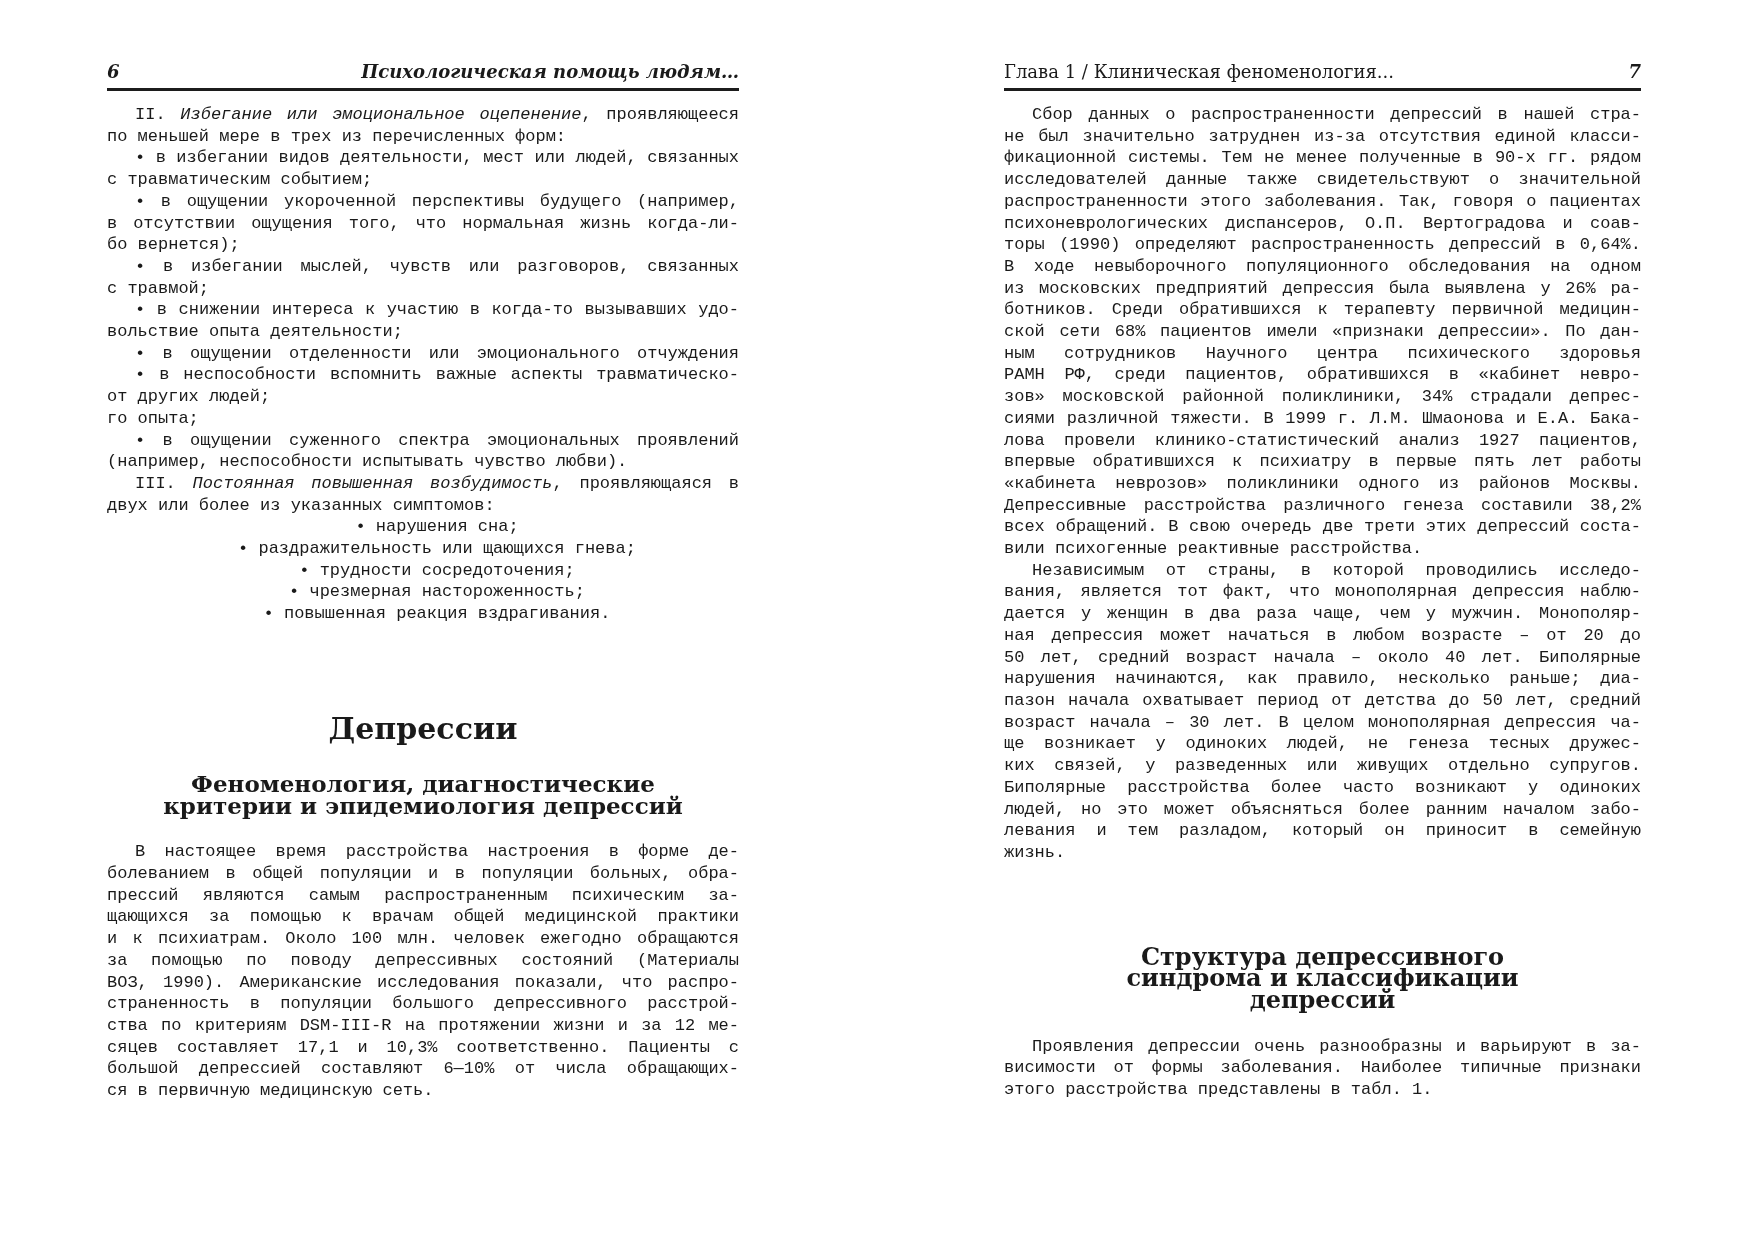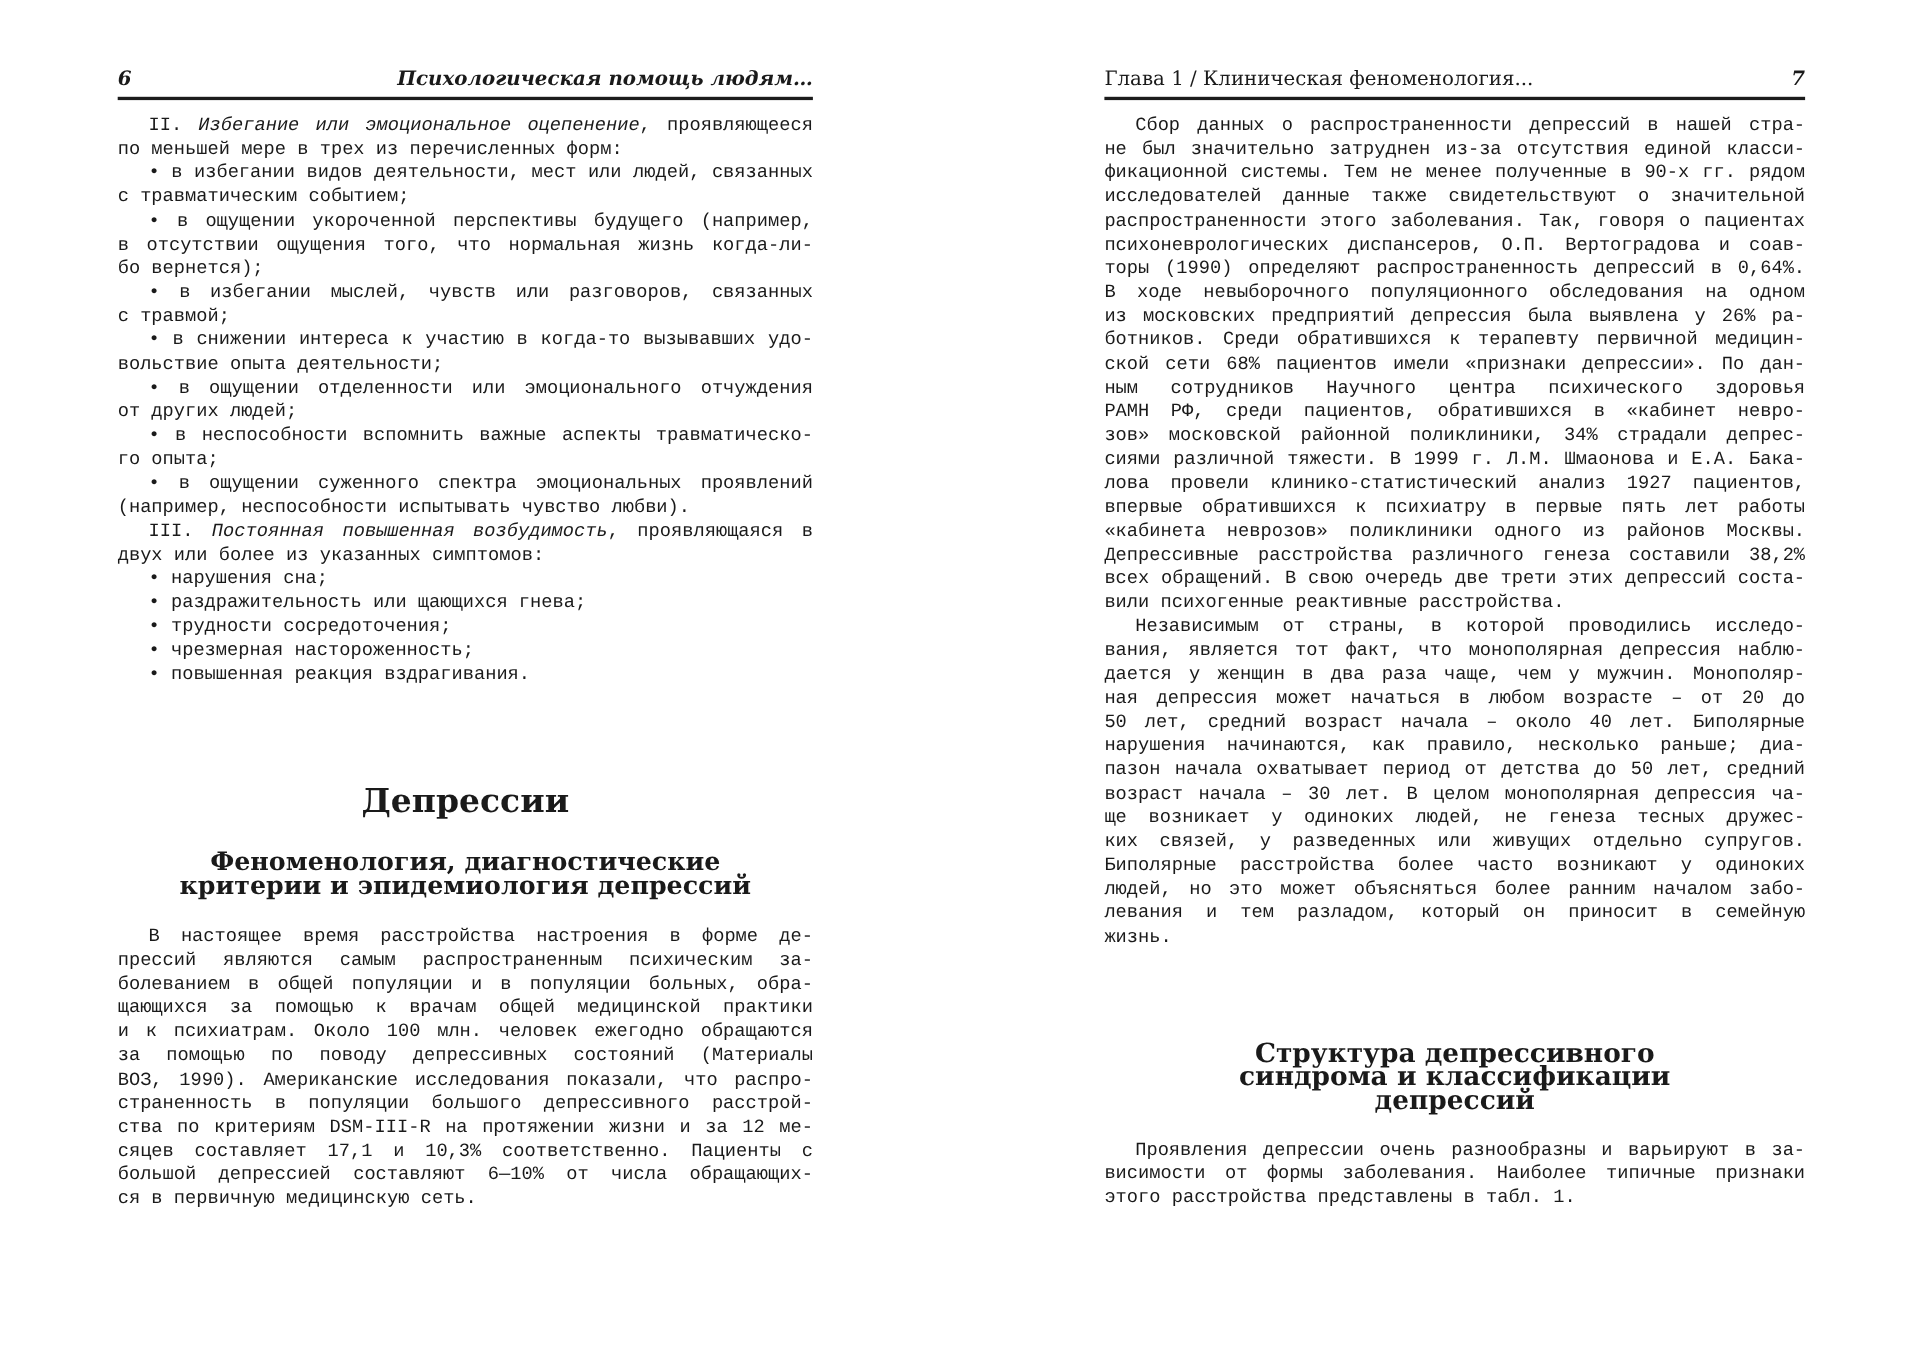--- a/index.html
+++ b/index.html
@@ -21,21 +21,21 @@
     padding-bottom:4px;
     border-bottom:3.5px solid #1c1c1c;
   }
   .runhead .pgnum{font-weight:bold;font-style:italic;}
   .page-left .runtitle{font-weight:bold;font-style:italic;}
   .page-right .runtitle{font-weight:normal;font-style:normal;}
 
   .body-text{margin-top:13px;font-size:17px;font-family:Liberation Mono, monospace;}
   .line{line-height:21.7px;white-space:nowrap;}
   .line.just{white-space:normal;text-align:justify;text-align-last:justify;}
-  .line.ind{padding-left:28px;}
+  .line.ind{padding-left:28px;text-align:center;}
   .line.ind.just{padding-left:0;text-indent:28px;}
   .it{font-style:italic;}
 
   .h1{
     text-align:center;font-weight:bold;font-size:30px;line-height:36px;
     margin-top:86px;
   }
   .h2{
     text-align:center;font-weight:bold;font-size:23px;line-height:26px;
     margin-top:26px;
@@ -60,22 +60,22 @@
         <div class="line ind just">• в избегании видов деятельности, мест или людей, связанных</div>
         <div class="line">с травматическим событием;</div>
         <div class="line ind just">• в ощущении укороченной перспективы будущего (например,</div>
         <div class="line just">в отсутствии ощущения того, что нормальная жизнь когда-ли-</div>
         <div class="line">бо вернется);</div>
         <div class="line ind just">• в избегании мыслей, чувств или разговоров, связанных</div>
         <div class="line">с травмой;</div>
         <div class="line ind just">• в снижении интереса к участию в когда-то вызывавших удо-</div>
         <div class="line">вольствие опыта деятельности;</div>
         <div class="line ind just">• в ощущении отделенности или эмоционального отчуждения</div>
+        <div class="line ind just">• в неспособности вспомнить важные аспекты травматическо-</div>
         <div class="line">от других людей;</div>
-        <div class="line ind just">• в неспособности вспомнить важные аспекты травматическо-</div>
         <div class="line">го опыта;</div>
         <div class="line ind just">• в ощущении суженного спектра эмоциональных проявлений</div>
         <div class="line">(например, неспособности испытывать чувство любви).</div>
         <div class="line ind just"><span>III. </span><span class="it">Постоянная повышенная возбудимость</span><span>, проявляющаяся в</span></div>
         <div class="line">двух или более из указанных симптомов:</div>
         <div class="line ind">• нарушения сна;</div>
         <div class="line ind">• раздражительность или щающихся гнева;</div>
         <div class="line ind">• трудности сосредоточения;</div>
         <div class="line ind">• чрезмерная настороженность;</div>
         <div class="line ind">• повышенная реакция вздрагивания.</div>
@@ -83,22 +83,22 @@
 
     <div class="h1">Депрессии</div>
 
     <div class="h2">
         <div class="line">Феноменология, диагностические</div>
         <div class="line">критерии и эпидемиология депрессий</div>
       </div>
 
     <div class="body-text para">
         <div class="line ind just">В настоящее время расстройства настроения в форме де-</div>
+        <div class="line just">болеванием в общей популяции и в популяции больных, обра-</div>
         <div class="line just">прессий являются самым распространенным психическим за-</div>
-        <div class="line just">болеванием в общей популяции и в популяции больных, обра-</div>
         <div class="line just">щающихся за помощью к врачам общей медицинской практики</div>
         <div class="line just">и к психиатрам. Около 100 млн. человек ежегодно обращаются</div>
         <div class="line just">за помощью по поводу депрессивных состояний (Материалы</div>
         <div class="line just">ВОЗ, 1990). Американские исследования показали, что распро-</div>
         <div class="line just">страненность в популяции большого депрессивного расстрой-</div>
         <div class="line just">ства по критериям DSM-III-R на протяжении жизни и за 12 ме-</div>
         <div class="line just">сяцев составляет 17,1 и 10,3% соответственно. Пациенты с</div>
         <div class="line just">большой депрессией составляют 6—10% от числа обращающих-</div>
         <div class="line">ся в первичную медицинскую сеть.</div>
       </div>

